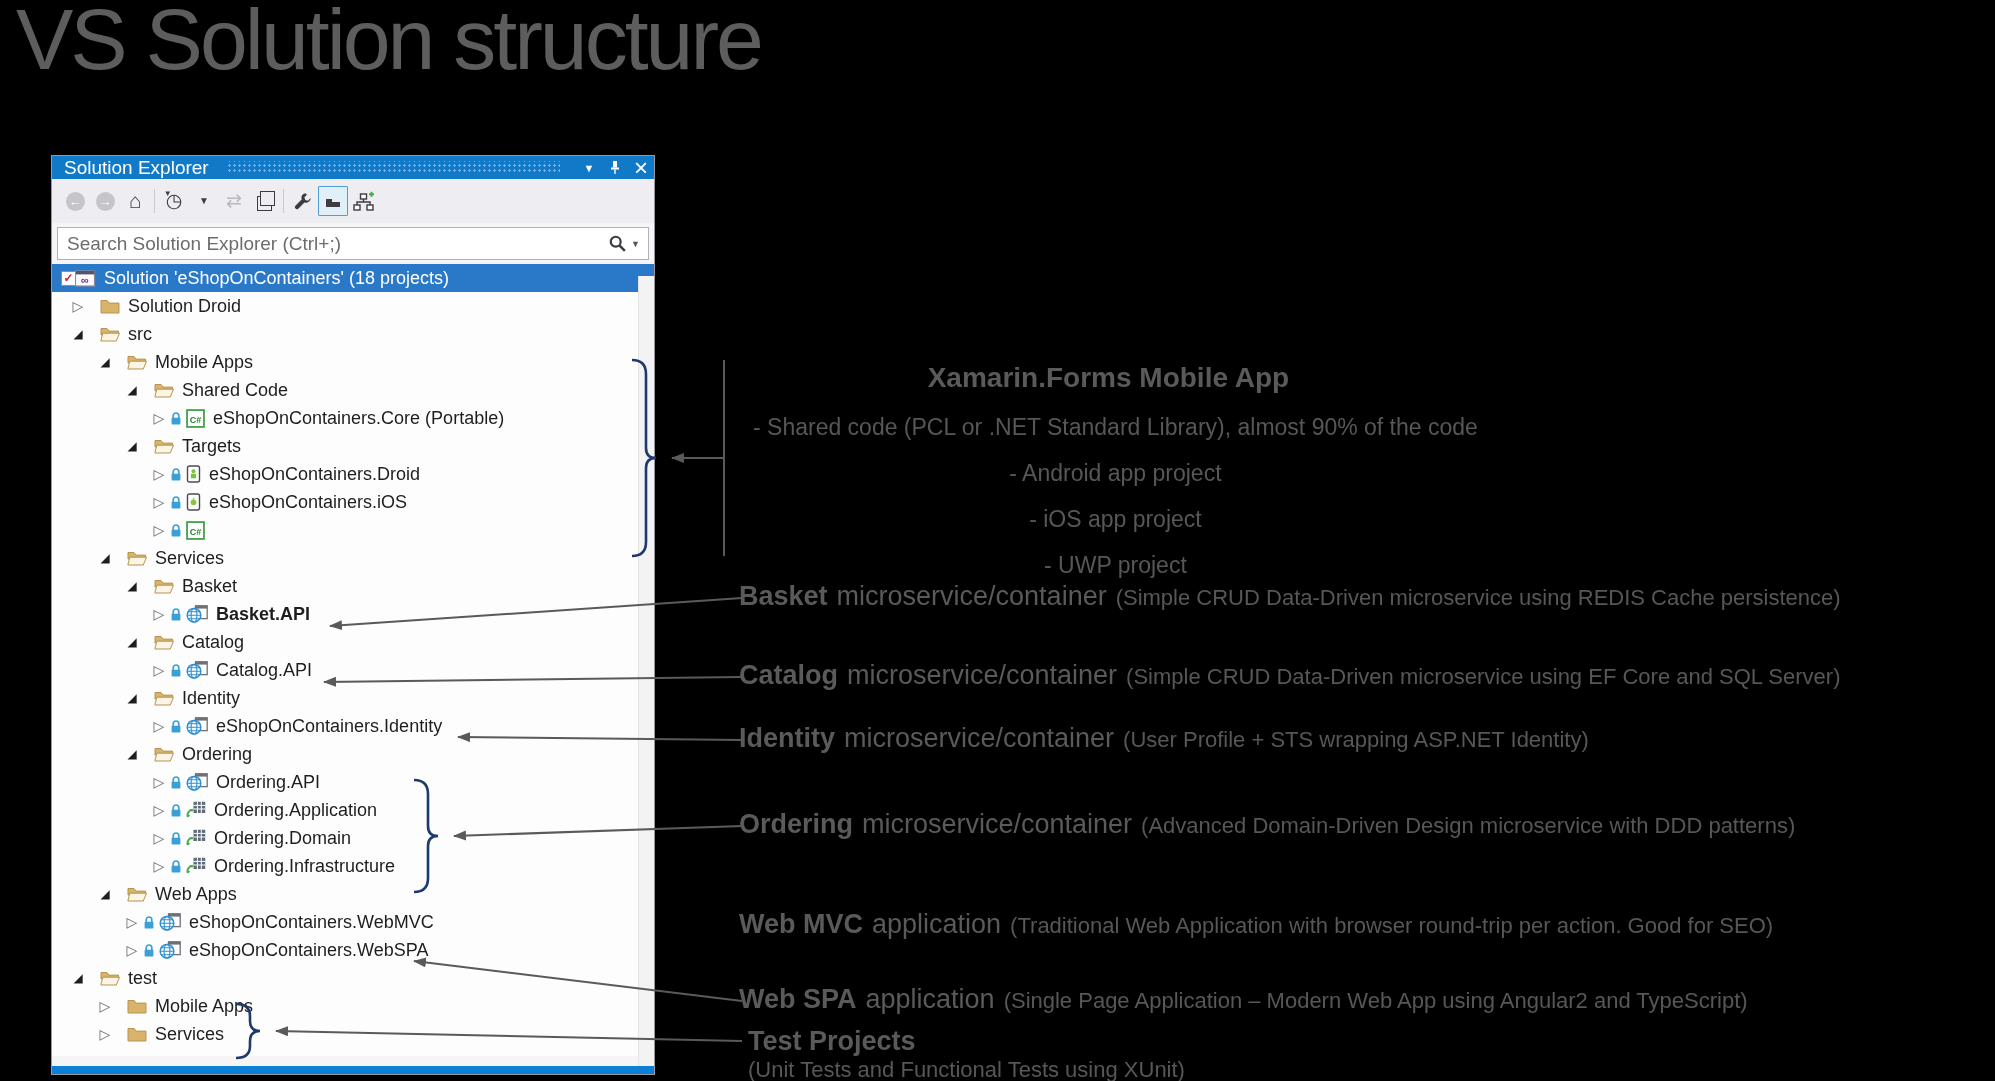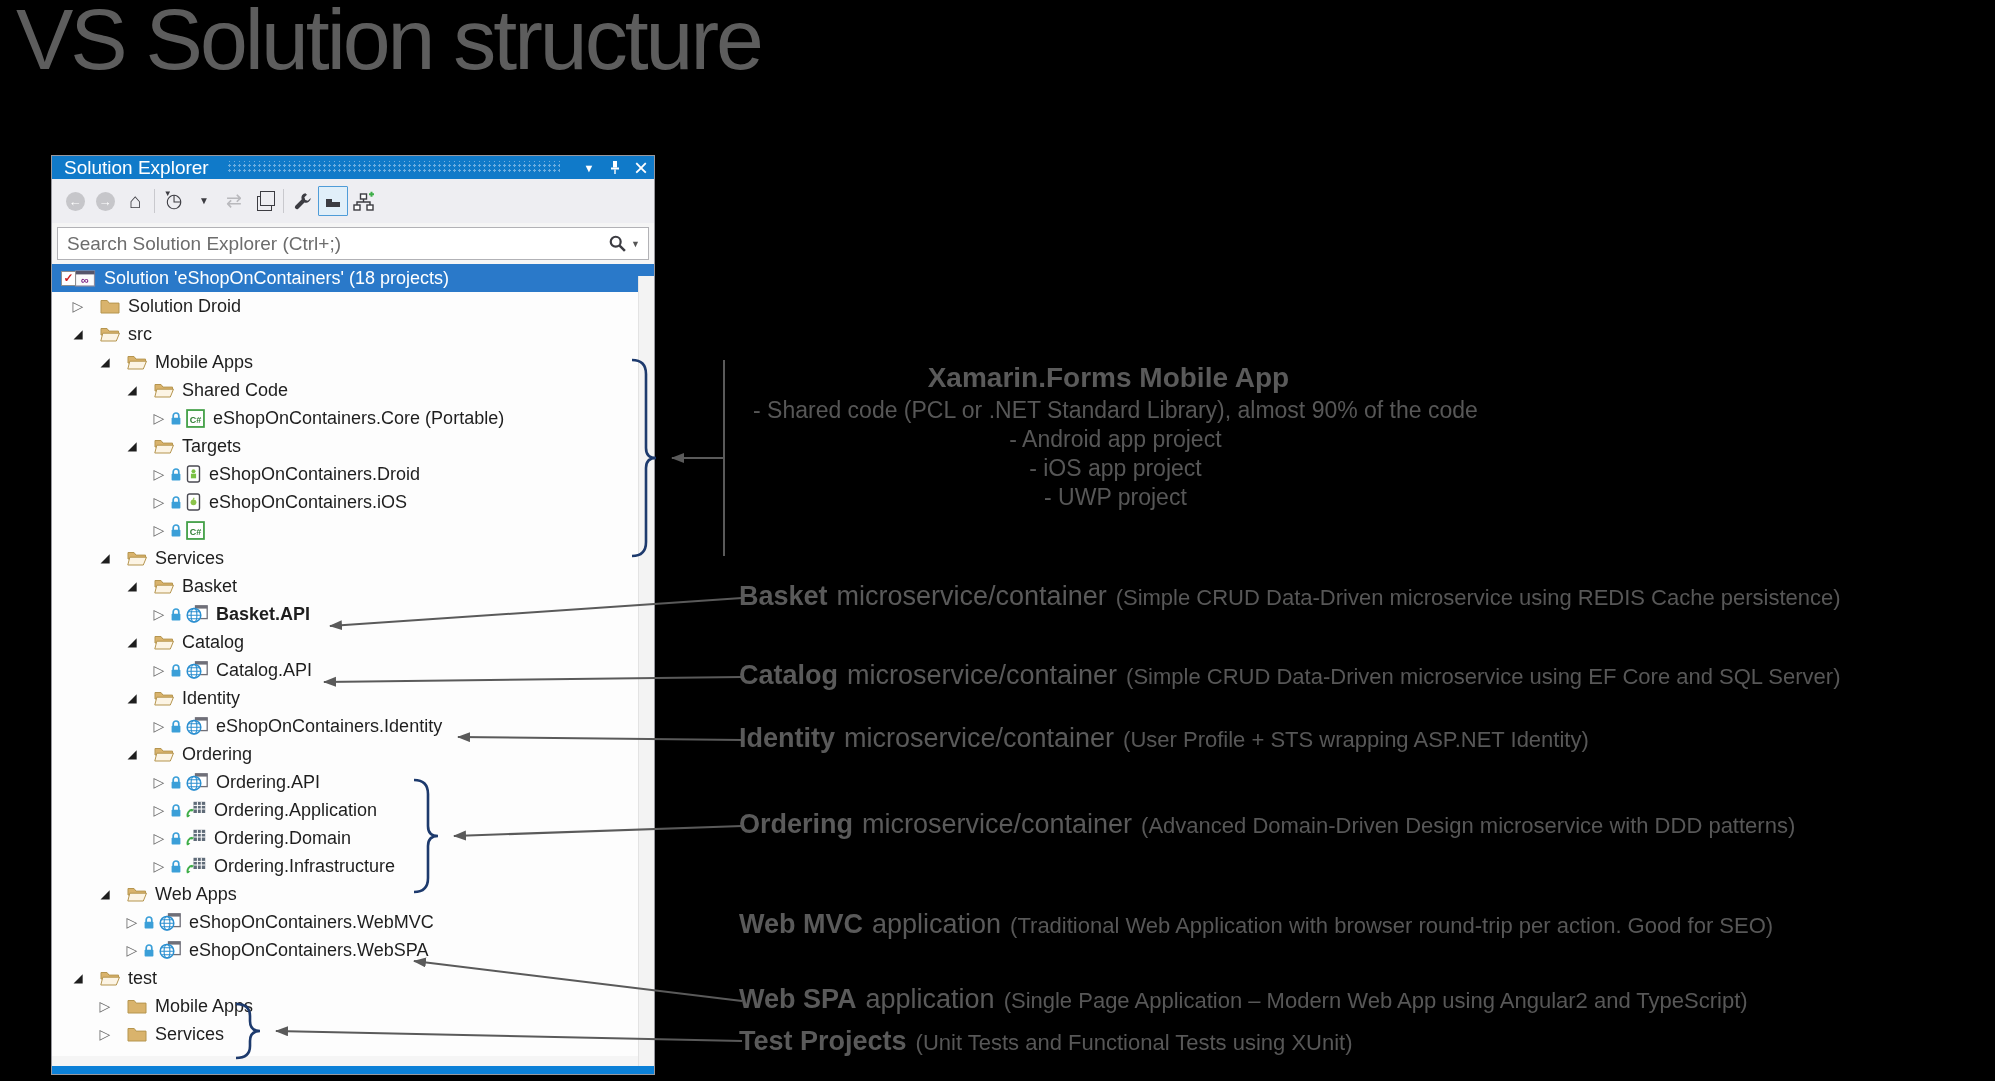--- a/index.html
+++ b/index.html
@@ -80,32 +80,32 @@
     line-height:13px;text-align:center;
   }
   .vscroll{position:absolute;right:0;top:120px;bottom:8px;width:15px;background:#f3f3f3;border-left:1px solid #e3e3e3;}
   .panel-bottom-strip{position:absolute;left:0;right:0;bottom:0;height:8px;background:#0b80d7;}
   
   .overlay{position:absolute;left:0;top:0;width:1995px;height:1081px;pointer-events:none;z-index:40;}
   
   .ann{position:absolute;color:#5a5a5a;white-space:nowrap;z-index:30;}
   .xamarin{left:739px;top:360px;text-align:center;}
   .xamarin-heading{font-size:28px;font-weight:bold;line-height:36px;}
-  .xamarin-item{font-size:23px;line-height:29px;padding-left:14px;color:#575757;}
+  .xamarin-item{font-size:23px;line-height:29px;padding-left:14px;color:#575757;margin-top:17px;}
   .callout{position:absolute;left:739px;color:#5a5a5a;white-space:nowrap;z-index:30;height:34px;display:flex;align-items:baseline;}
   .callout-lead{font-size:27px;font-weight:bold;}
   .callout-mid{font-size:27px;margin-left:9px;}
   .callout-paren{font-size:22px;margin-left:9px;color:#575757;}
   .callout-basket{top:581px;}
   .callout-catalog{top:660px;}
   .callout-identity{top:723px;}
   .callout-ordering{top:809px;}
   .callout-webmvc{top:909px;}
   .callout-webspa{top:984px;}
-  .callout-test{top:1026px;}
+  .callout-test{top:1026px;flex-direction:column;}
 </style>
 </head>
 <body>
 
 <div class="page-title">VS Solution structure</div>
 
 <div class="panel">
   <div class="titlebar">
     <span>Solution Explorer</span>
     <span class="titlebar-dots"></span>

